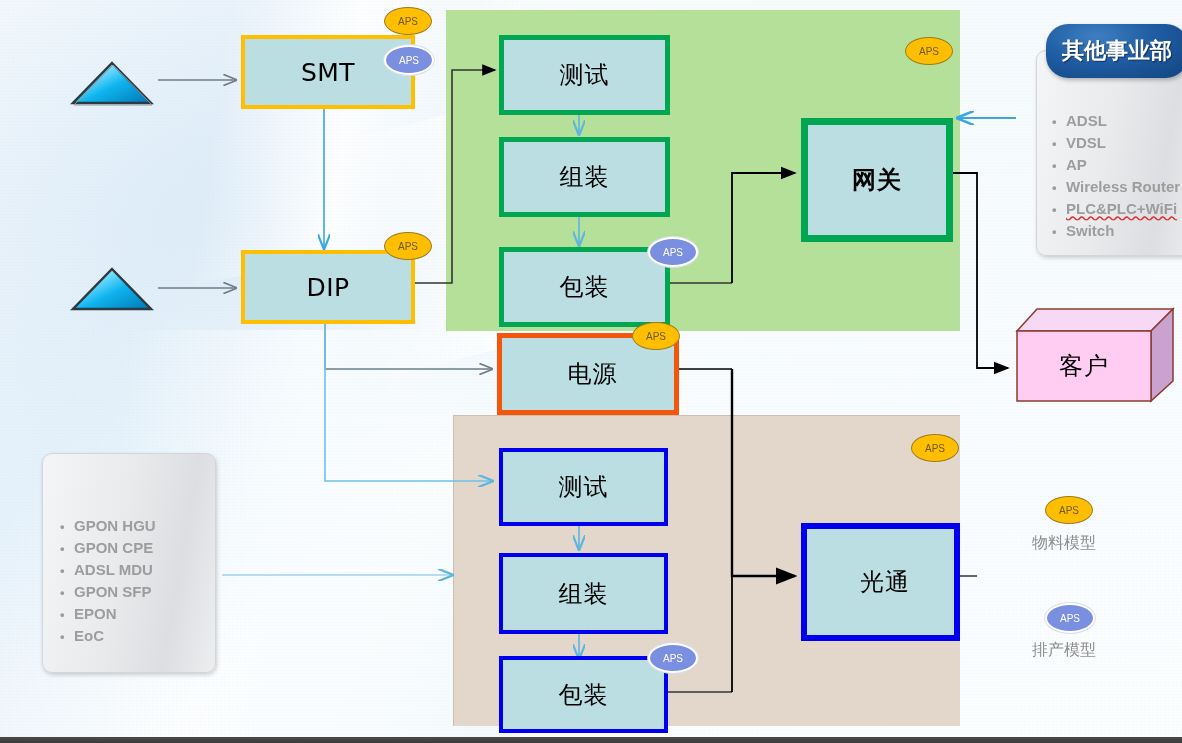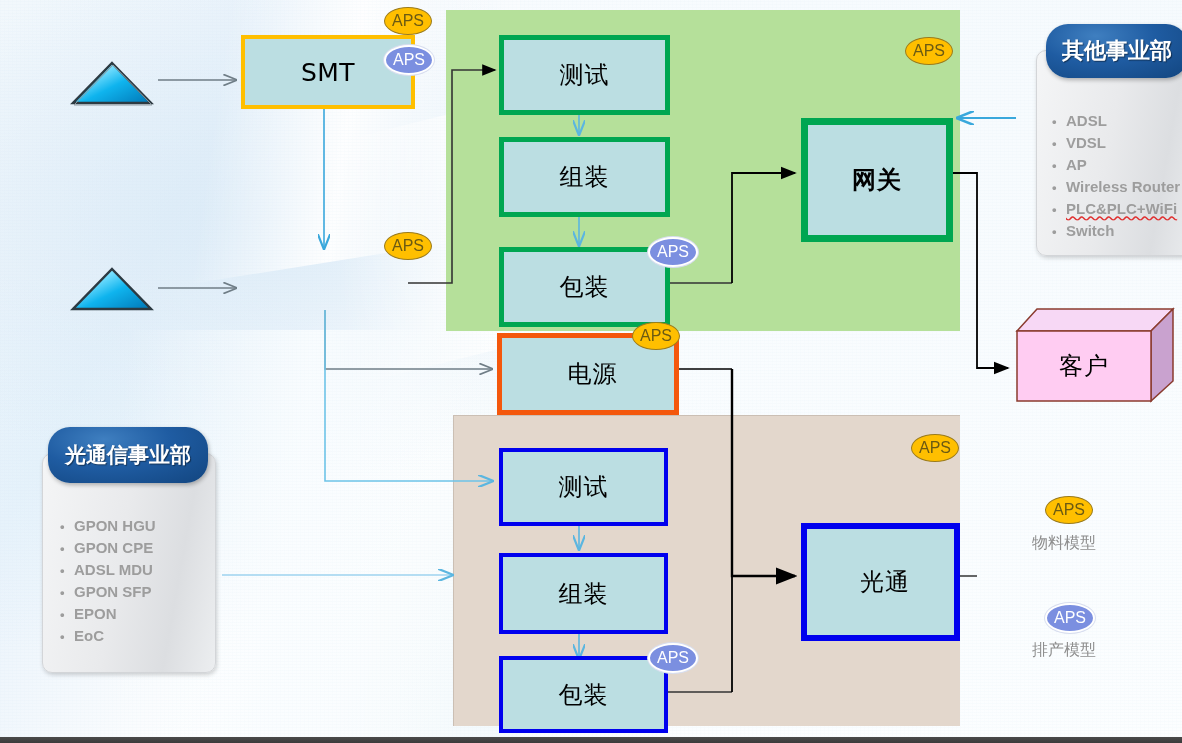--- a/index.html
+++ b/index.html
@@ -44,21 +44,21 @@
   .bx-green-thick{border:7px solid #00a651;font-weight:bold;}
   .bx-orange2{border:5px solid #f4570c;padding-left:9px;}
   .bx-blue{border:4px solid #0000ee;}
   .bx-blue-thick{border:6px solid #0000ee;padding-left:9px;}
 
   .cn{font-size:24px;letter-spacing:1px;}
   .en{font-size:25px;letter-spacing:.5px;}
 
   
   .aps{position:absolute;display:flex;align-items:center;justify-content:center;
-       border-radius:50%;font-size:16px;font-family:"Liberation Sans",sans-serif;}
+       border-radius:50%;font-size:10px;font-family:"Liberation Sans",sans-serif;}
   .aps-o{background:#ffbf00;border:1px solid #9a7b1d;color:#6b5a13;width:46px;height:26px;}
   .aps-b{background:#7b8fe0;border:2px solid #ffffff;color:#ffffff;width:46px;height:26px;
          box-shadow:0 0 0 1px #d8deef;}
 
   
   .tri{position:absolute;width:84px;height:46px;}
 
   
   .panel{position:absolute;}
   .panel-body{position:absolute;left:0;top:26px;width:100%;
@@ -171,20 +171,23 @@
     <polygon points="42,3 81,43 3,43" fill="none" stroke="#8d9aa2" stroke-width="1" transform="translate(1,2)"></polygon>
   </svg>
   <svg class="tri" style="left:70px;top:266px;" viewBox="0 0 84 46">
     <polygon points="42,3 81,43 3,43" fill="url(#triG)" stroke="#2c3a42" stroke-width="2.5"></polygon>
   </svg>
 
   <div class="pbox bx-orange" style="left:241px;top:35px;width:166px;height:66px;">
     <span class="en">SMT</span>
   </div>
 
+  <div class="pbox bx-orange" style="left:241px;top:250px;width:166px;height:66px;">
+    <span class="en">DIP</span>
+  </div>
 
   <div class="pbox bx-green" style="left:499px;top:35px;width:161px;height:70px;">
     <span class="cn">测试</span>
   </div>
   <div class="pbox bx-green" style="left:499px;top:137px;width:161px;height:70px;">
     <span class="cn">组装</span>
   </div>
   <div class="pbox bx-green" style="left:499px;top:247px;width:161px;height:70px;">
     <span class="cn">包装</span>
   </div>
@@ -257,21 +260,20 @@
         </li>
       <li>
           <span class="dot">•</span>
           <span>Switch</span>
         </li>
     </ul>
   </div>
 
   <div class="panel" style="left:42px;top:427px;width:172px;height:245px;">
     <div class="panel-body" style="height:218px;"></div>
-    <div class="panel-cap" style="left:6px;top:0;width:160px;height:56px;font-size:21px;">光通信事业部</div>
     <ul style="position:absolute;left:18px;top:88px;width:156px;line-height:21px;font-size:15px;">
       <li>
           <span class="dot">•</span>
           <span>GPON HGU</span>
         </li>
       <li>
           <span class="dot">•</span>
           <span>GPON CPE</span>
         </li>
       <li>

